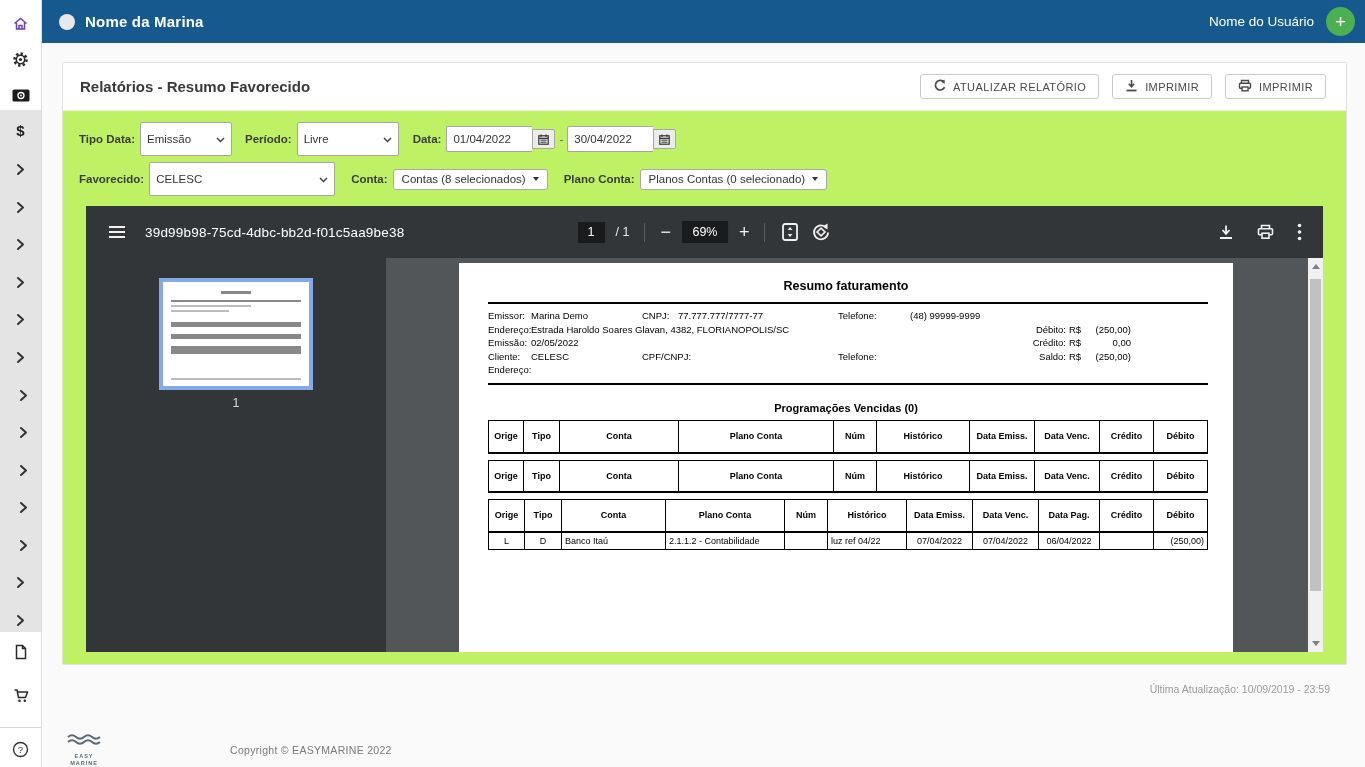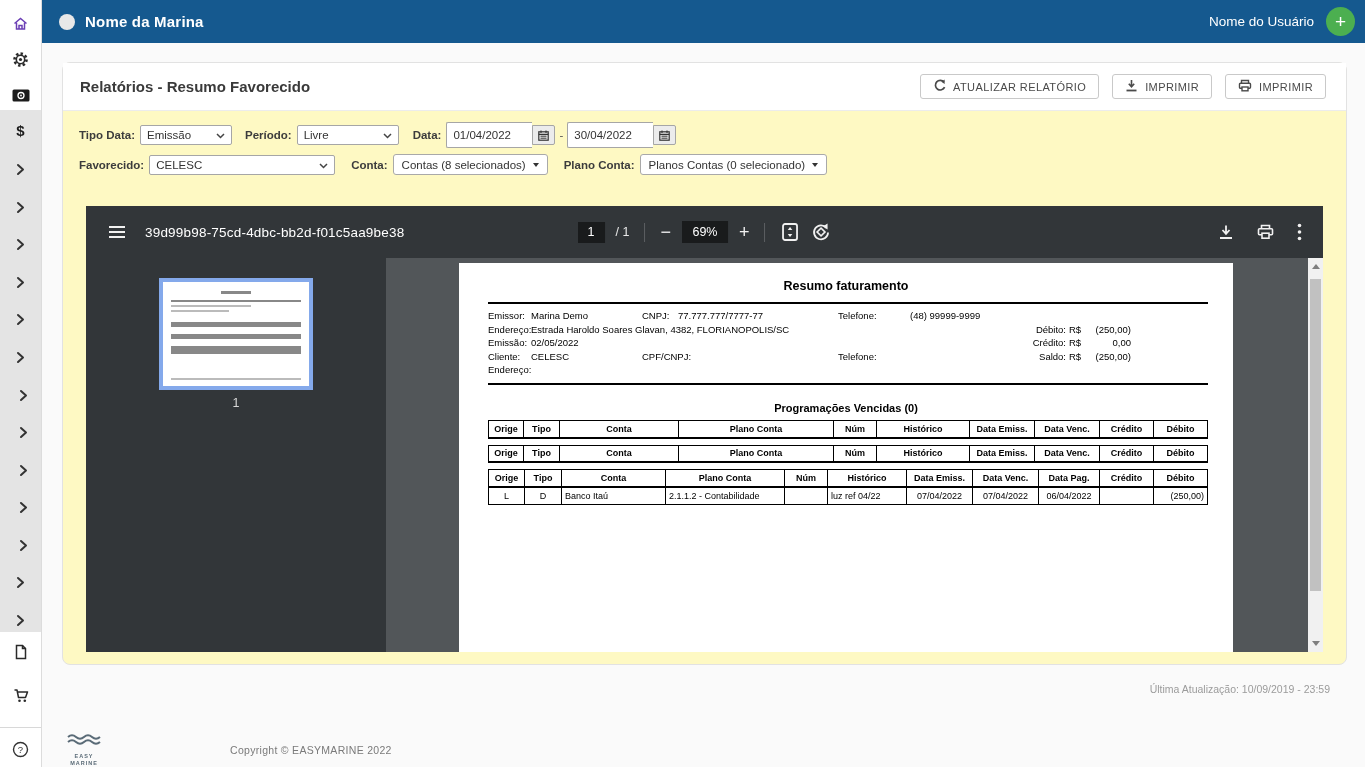--- a/index.html
+++ b/index.html
@@ -16,31 +16,31 @@
 
   
   .topbar { position:fixed; left:42px; top:0; right:0; height:43px; background:#15598f; display:flex; align-items:center; z-index:40; }
   .topbar .logo-circle { width:16px; height:16px; border-radius:50%; background:#e8e8e8; margin-left:17px; }
   .topbar .marina { color:#fff; font-size:15px; font-weight:bold; margin-left:10px; letter-spacing:.2px; }
   .topbar .right { margin-left:auto; display:flex; align-items:center; gap:12px; padding-right:10px; }
   .topbar .user { color:#fff; font-size:13.5px; }
   .add-btn { width:29px; height:29px; border-radius:50%; background:#4caf50; color:#fff; font-size:19px; line-height:27px; text-align:center; border:none; cursor:pointer; }
 
   
-  .card { position:absolute; left:62px; top:62px; width:1285px; height:603px; background:#fef9c3; border:1px solid #e2e2e2; border-radius:8px; }
+  .card { position:absolute; left:62px; top:62px; width:1285px; height:603px; background:#bef264; border:1px solid #e2e2e2; border-radius:2px; }
   .card-header { height:48px; background:#fff; border-bottom:1px solid #ececec; display:flex; align-items:center; padding:0 20px 0 17px; }
   .card-title { font-size:15px; font-weight:bold; color:#3a3a3a; }
   .header-buttons { margin-left:auto; display:flex; gap:13px; }
   .hbtn { display:flex; align-items:center; gap:7px; height:25px; padding:0 12px; background:#fff; border:1px solid #c9c9c9; border-radius:3px; font-size:11px; font-weight:500; letter-spacing:.4px; color:#4a4a4a; cursor:pointer; font-family:"Liberation Sans",sans-serif; }
 
   
   .filters { padding:11px 16px 0 16px; }
   .frow { display:flex; align-items:center; margin-bottom:6px; }
   .flabel { font-size:11.5px; font-weight:bold; color:#3c3c3c; margin-right:5px; white-space:nowrap; }
-  .fsel { display:flex; align-items:center; justify-content:space-between; height:20px; background:#fff; border:1px solid #a6a6a6; border-radius:2px; padding:2px 6px; font-size:11.5px; color:#333; cursor:pointer; }
+  .fsel { display:flex; align-items:center; justify-content:space-between; height:20px; background:#fff; border:1px solid #a6a6a6; border-radius:2px; padding:16px 6px; font-size:11.5px; color:#333; cursor:pointer; }
   .fsel .selval { white-space:nowrap; overflow:hidden; }
   .finput { height:20px; border:1px solid #a6a6a6; border-right:none; border-radius:2px 0 0 2px; font-size:11.5px; color:#333; padding:12px 6px; width:86px; font-family:"Liberation Sans",sans-serif; background:#fff; }
   .calbtn { height:20px; width:23px; background:#ececec; border:1px solid #a6a6a6; border-radius:0 2px 2px 0; display:flex; align-items:center; justify-content:center; cursor:pointer; }
   .dash { font-size:11.5px; color:#555; margin:0 4px; }
   .msbtn { display:flex; align-items:center; gap:7px; height:21px; background:#fff; border:1px solid #a9a9a9; border-radius:3px; padding:0 8px; font-size:11.5px; color:#333; cursor:pointer; font-family:"Liberation Sans",sans-serif; }
   .caret { width:0; height:0; border-left:3.5px solid transparent; border-right:3.5px solid transparent; border-top:4px solid #333; }
   .selchev { margin-left:8px; }
 
   
   .viewer { position:absolute; left:23px; top:143px; width:1237px; height:446px; }
@@ -76,21 +76,21 @@
   .rule { height:2px; background:#000; margin:0 25px 0 29px; }
   .rule.t1 { margin-top:9px; }
   .hdrblock { position:relative; height:73px; margin-top:6px; font-size:9.5px; }
   .hdrblock span { position:absolute; white-space:nowrap; }
   .r0{top:0} .r1{top:13.5px} .r2{top:27px} .r3{top:40.5px} .r4{top:54px}
   .c-lab{left:29px} .c-val{left:72px} .c2-lab{left:183px} .c2-val{left:219px} .c3-lab{left:379px} .c3-val{left:451px}
   .fin-lab{right:167px} .fin-rs{left:610px} .fin-amt{right:102px}
   .sect-title { text-align:center; font-size:11px; font-weight:bold; margin-top:17px; }
   .sect-title .gap1 { margin-left:14px; } .sect-title .gap2 { margin-left:34px; }
   .rtable { border-collapse:collapse; table-layout:fixed; margin:6px 25px 0 29px; width:720px; }
-  .rtable th { border:1px solid #000; border-bottom-width:2px; font-size:9px; font-weight:bold; height:17px; text-align:center; overflow:hidden; white-space:nowrap; }
+  .rtable th { border:1px solid #000; border-bottom-width:2px; font-size:9px; font-weight:bold; height:32px; text-align:center; overflow:hidden; white-space:nowrap; }
   .rtable td { border:1px solid #000; font-size:9px; height:18px; padding:0 3px; overflow:hidden; white-space:nowrap; }
   .rtable td.al-c{text-align:center} .rtable td.al-l{text-align:left} .rtable td.al-r{text-align:right}
 
   
   .last-update { position:absolute; top:683px; right:35px; font-size:10.5px; color:#9b9b9b; }
   .footer-logo { position:absolute; left:66px; top:733px; cursor:pointer; }
   .footer-copy { position:absolute; left:230px; top:744px; font-size:10.5px; color:#7a7a7a; letter-spacing:.3px; }
   .logo-txt { font-size:5.5px; font-weight:bold; color:#5a6b77; letter-spacing:1px; text-align:center; line-height:1.2; }
 </style>
 </head>

